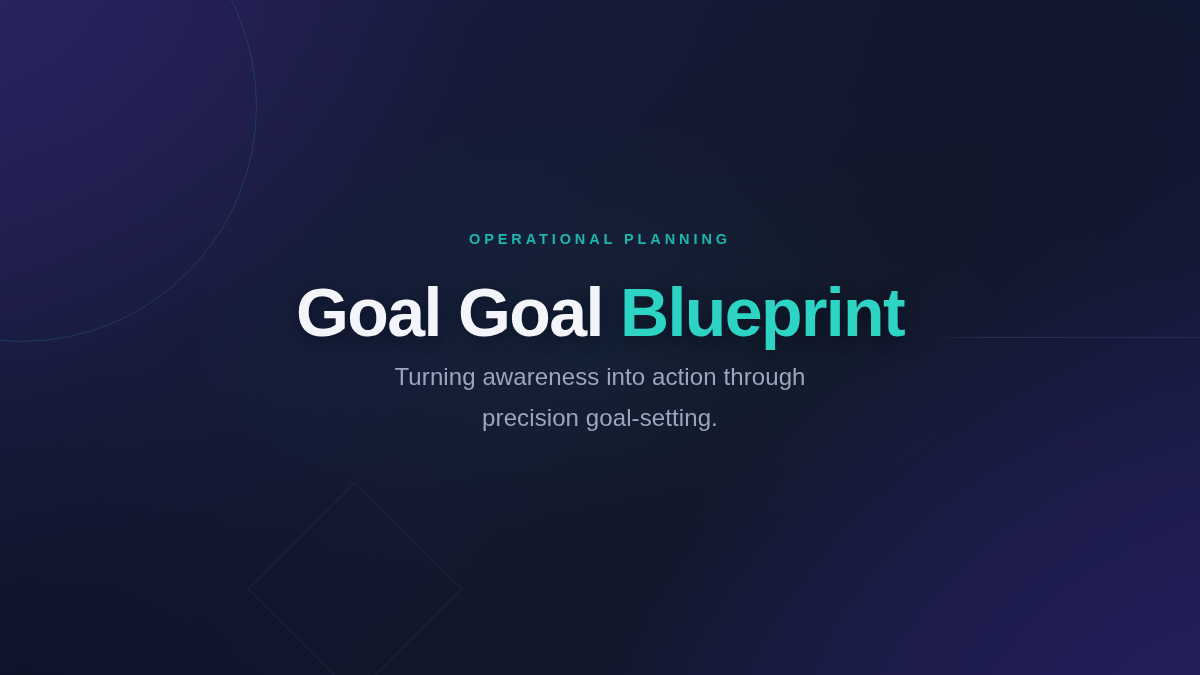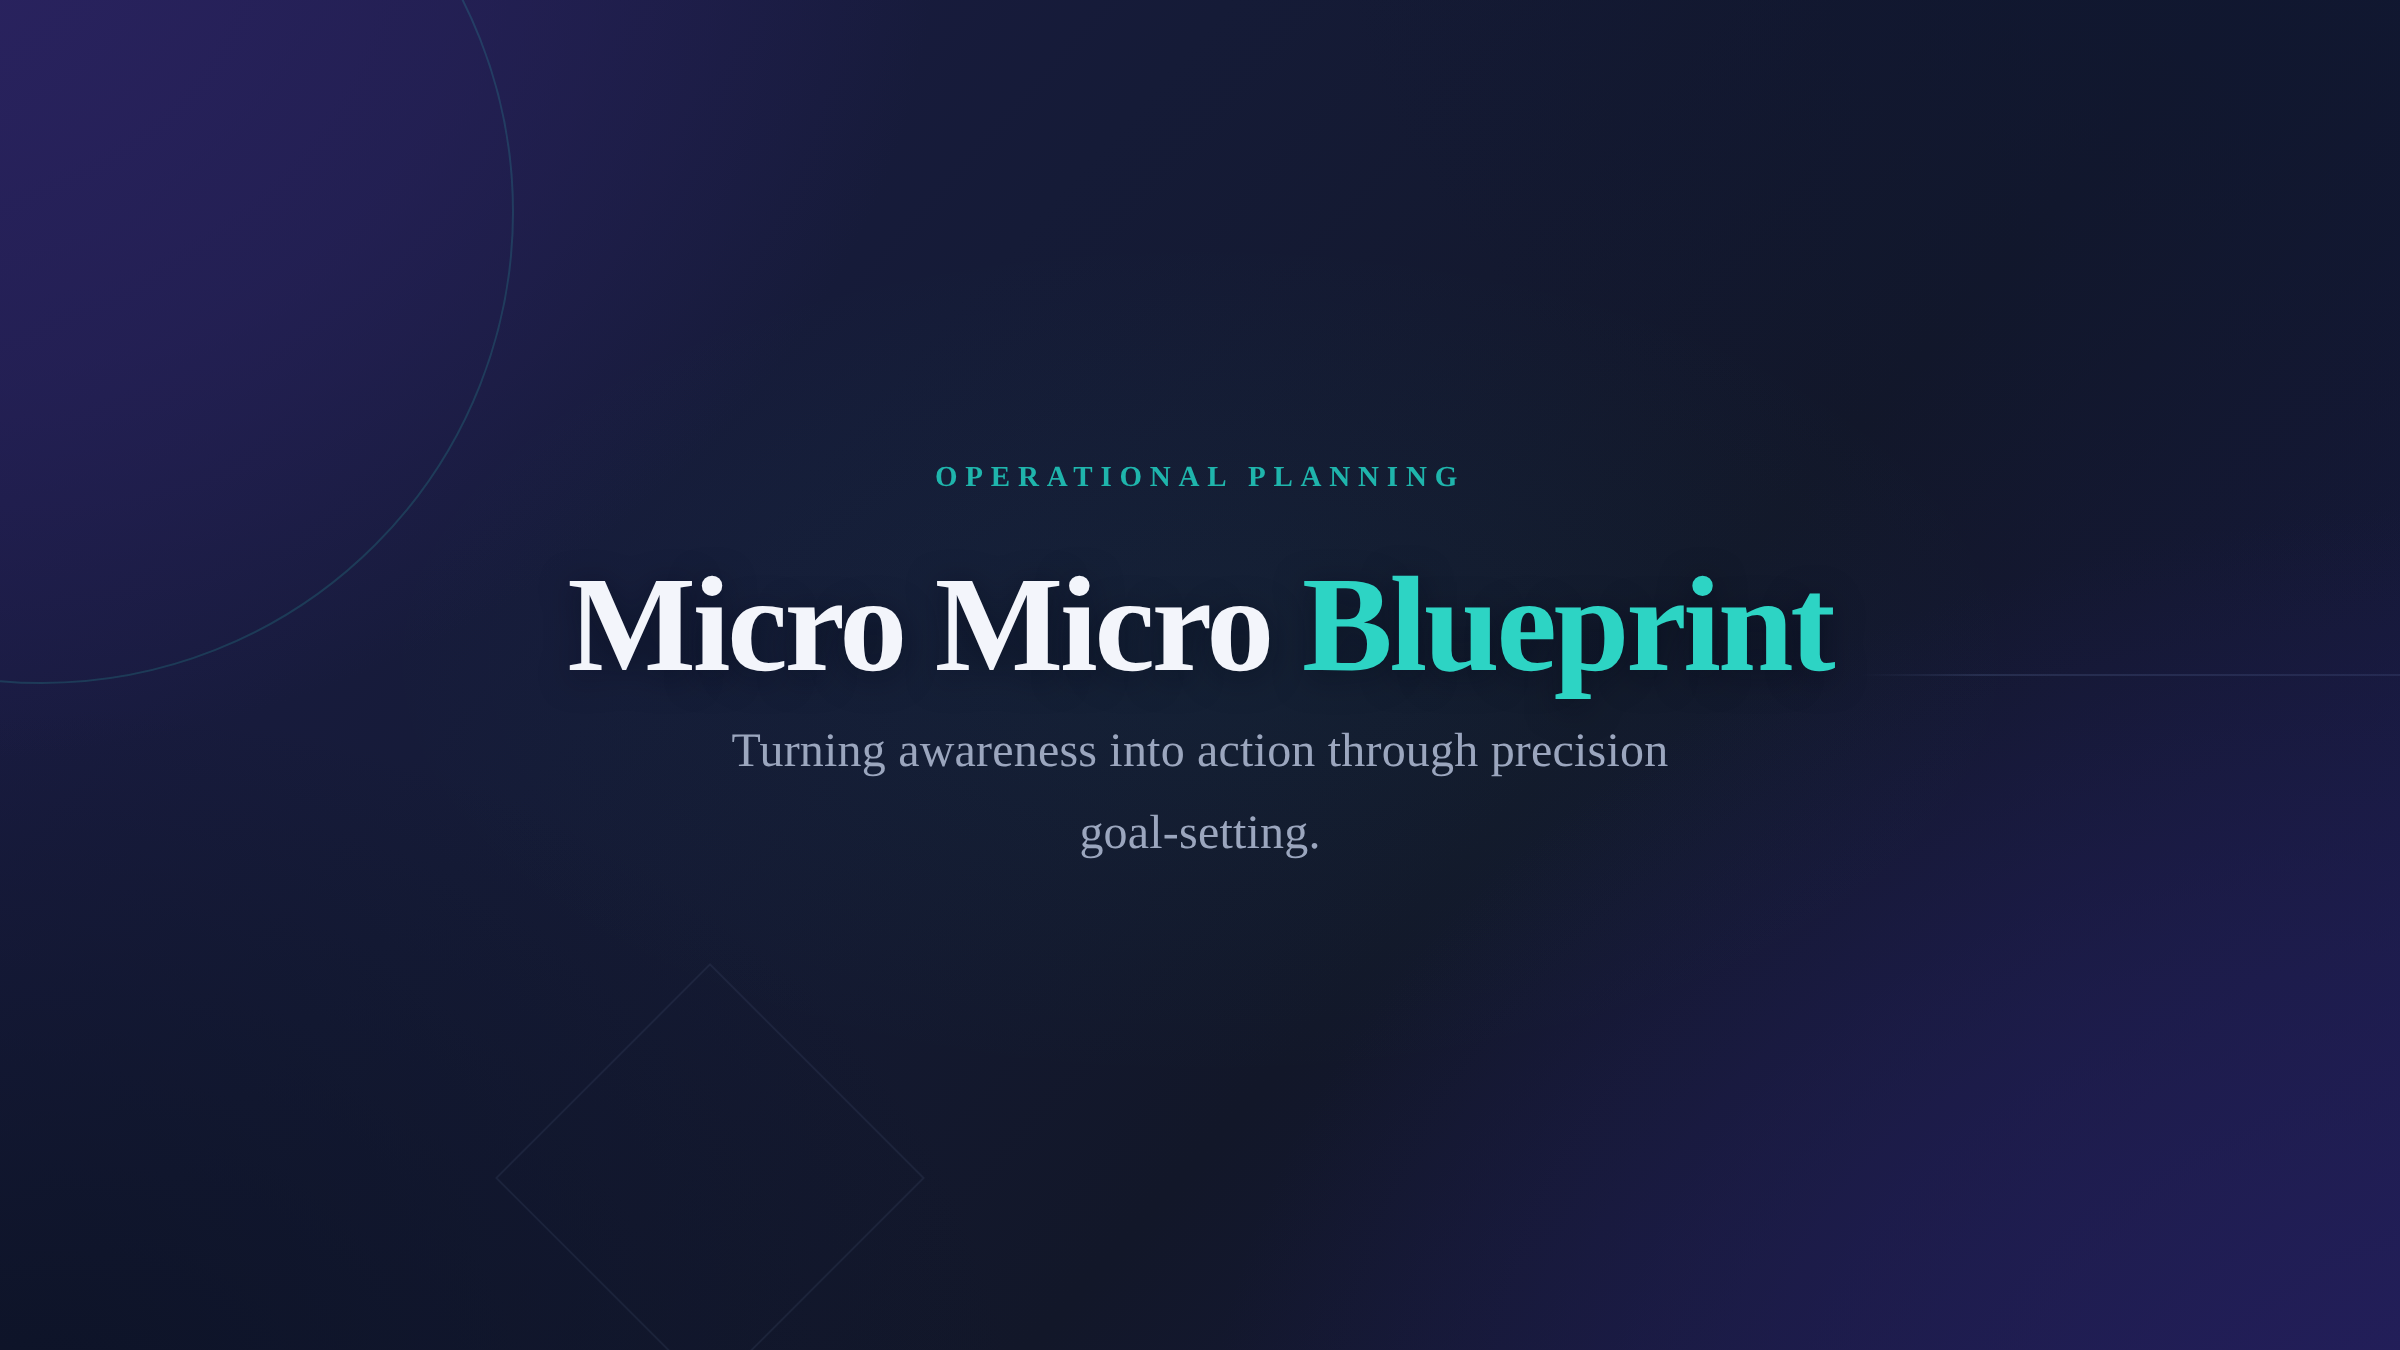--- a/index.html
+++ b/index.html
@@ -70,21 +70,20 @@
     background: radial-gradient(ellipse at center, rgba(45,212,196,0.045) 0%, rgba(45,212,196,0) 66%);
   }
 
   
   .content {
     position: absolute;
     left: 0;
     right: 0;
     top: 232px;
     text-align: center;
-    font-family: Liberation Serif, serif;
   }
 
   .eyebrow {
     font-size: 14.5px;
     font-weight: bold;
     letter-spacing: 3.9px;
     color: #1fb5ac;
     text-transform: uppercase;
     line-height: 1;
     margin: 0 0 30px 0;
@@ -122,19 +121,19 @@
     <div class="deco-circle"></div>
     <div class="deco-diamond"></div>
     <div class="deco-rule"></div>
   </div>
 
   <div class="content">
 
     <div class="eyebrow">Operational Planning</div>
 
     <h1 class="headline">
-      <span class="h-primary">Micro Micro</span><span> </span><span class="h-accent">Blueprint</span>
+      <span class="h-primary">Goal Goal</span><span> </span><span class="h-accent">Blueprint</span>
     </h1>
 
     <p class="subtitle">Turning awareness into action through precision goal-setting.</p>
 
   </div>
 </div>
 
 </body></html>

